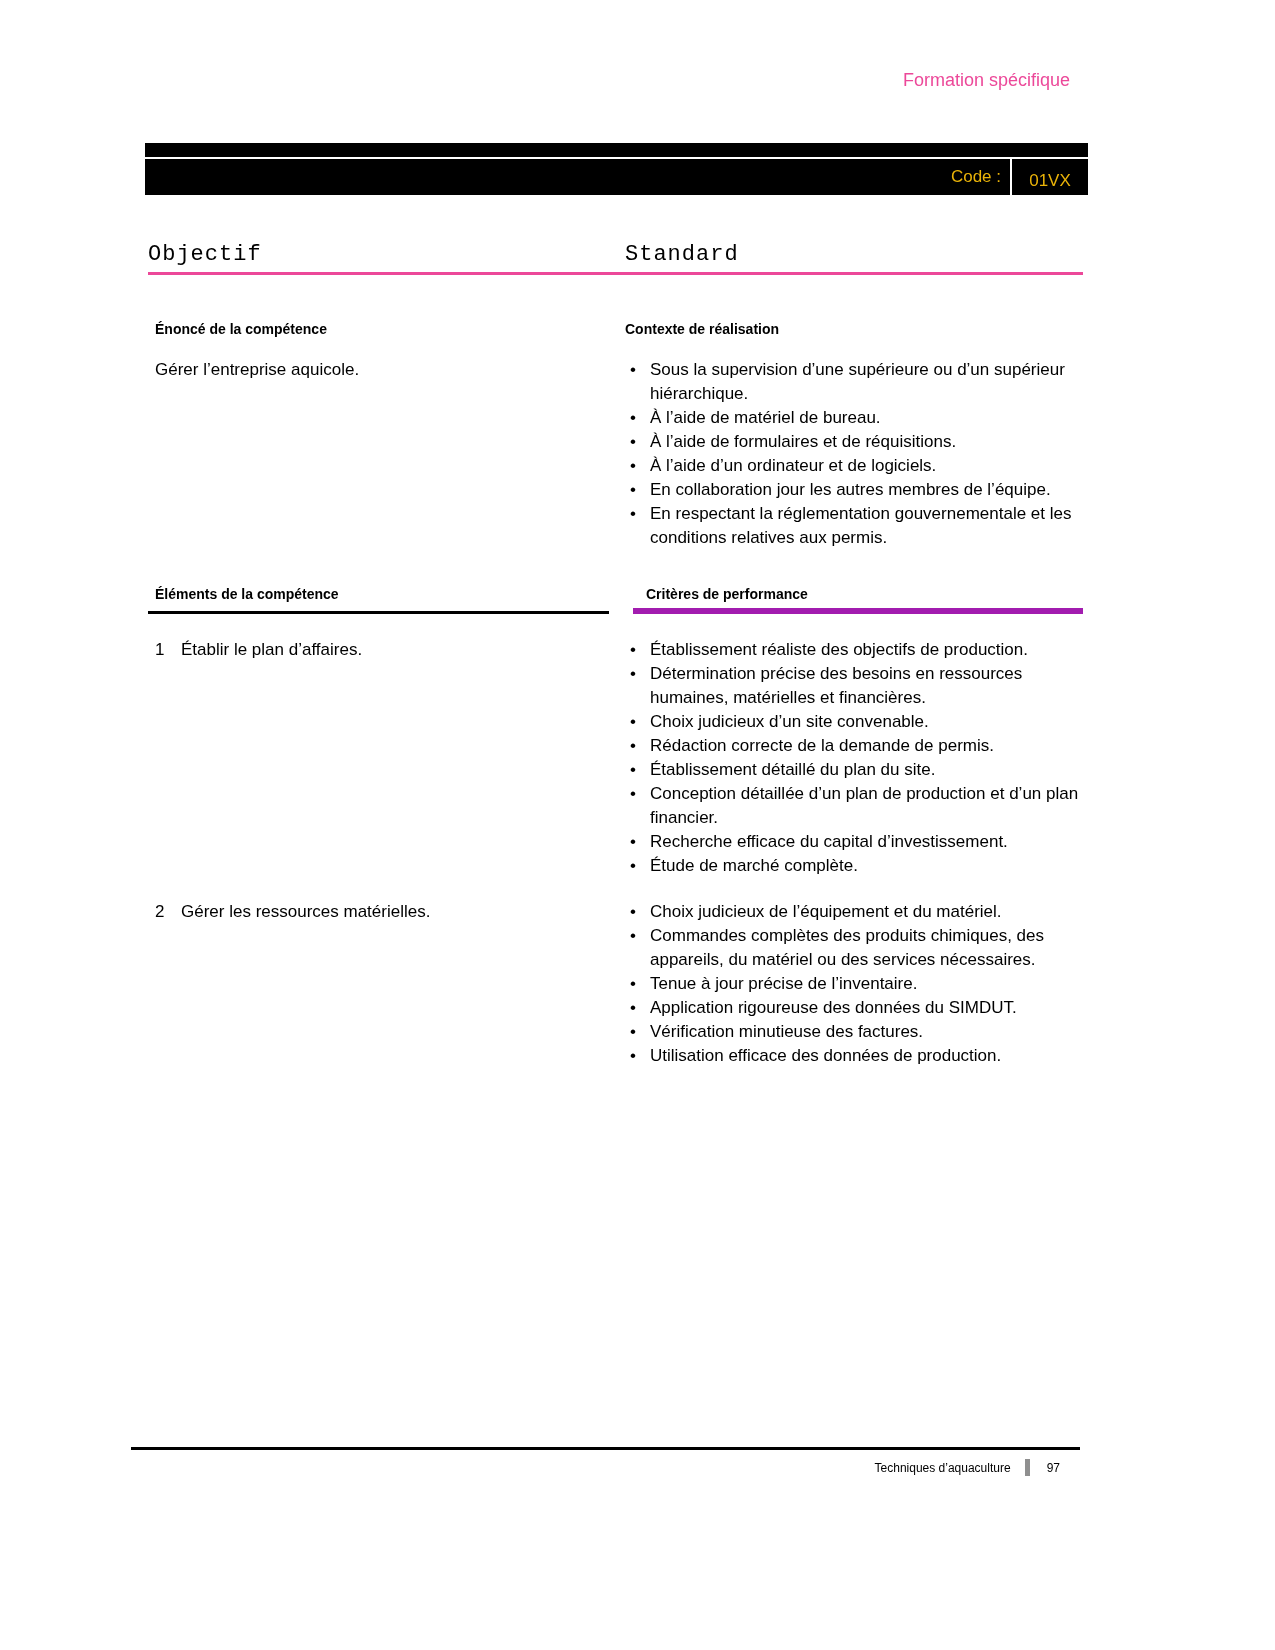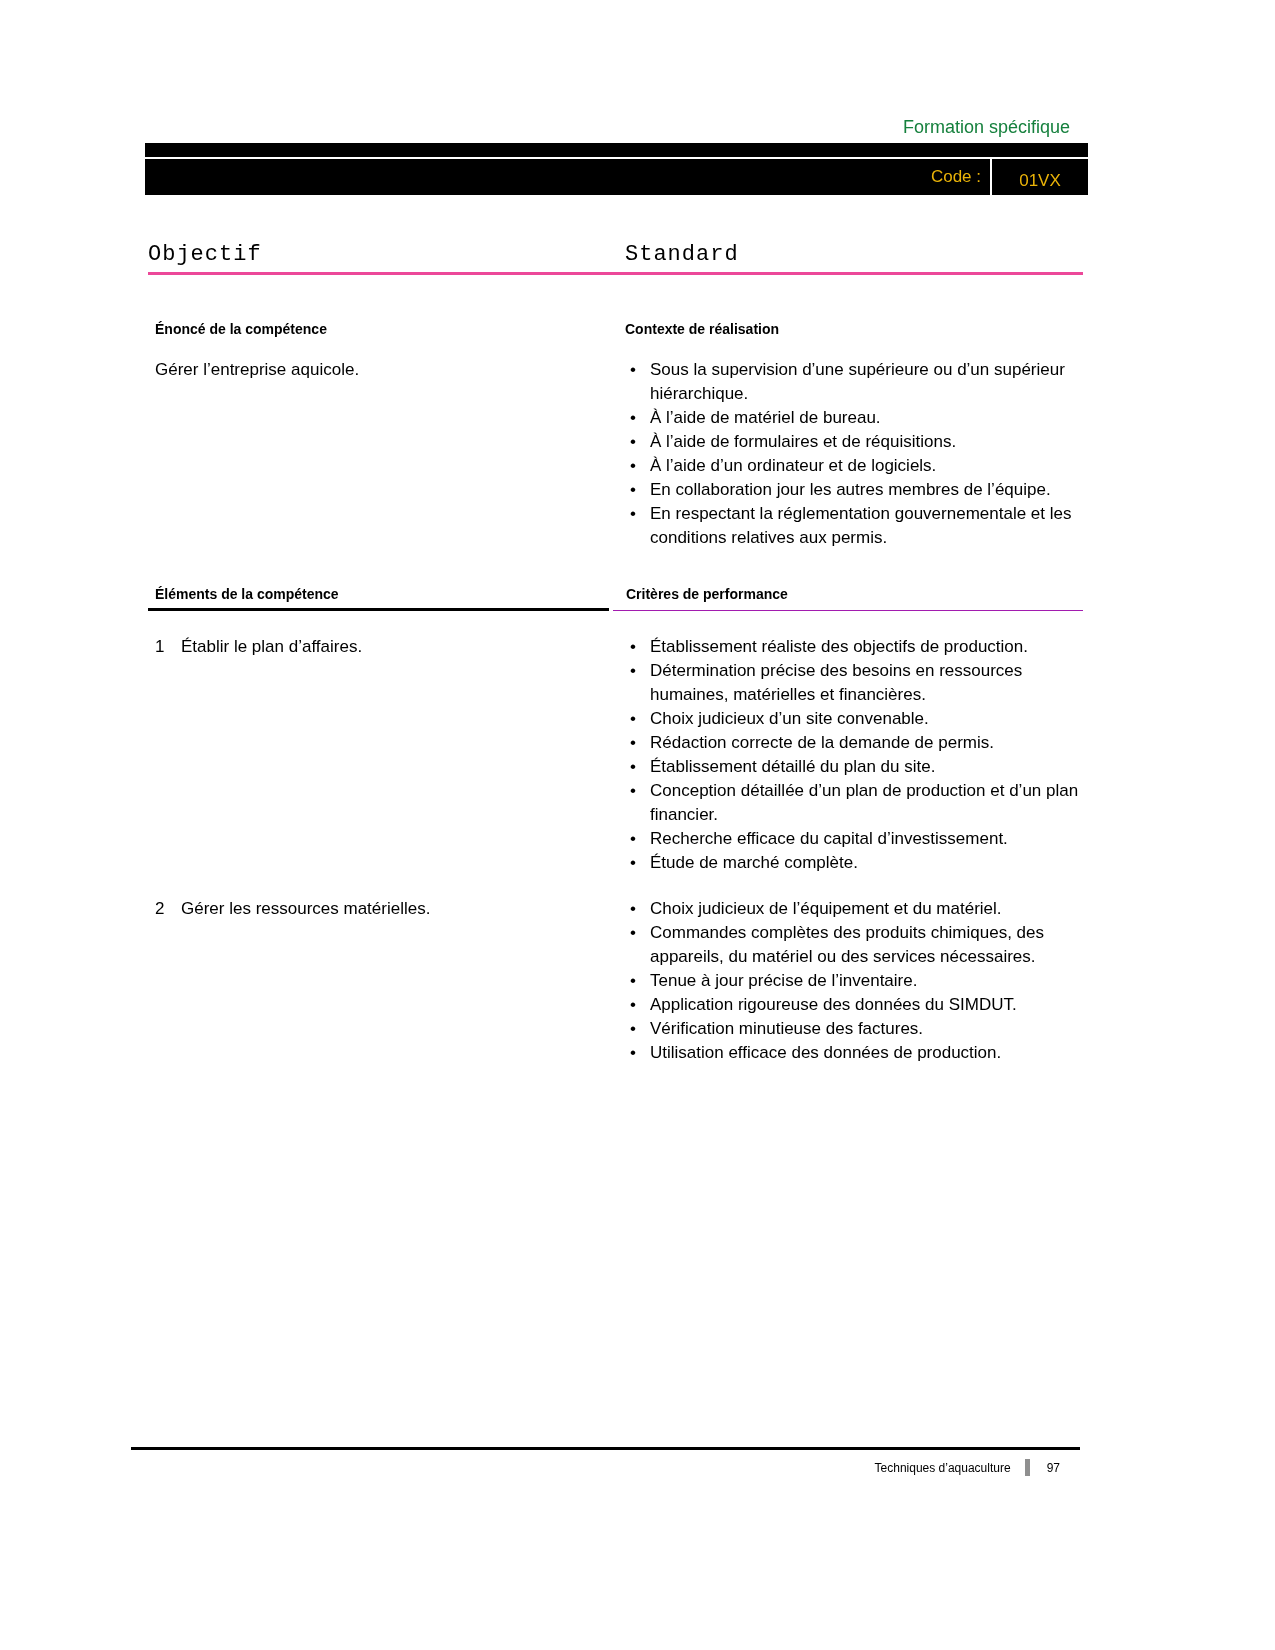--- a/index.html
+++ b/index.html
@@ -11,33 +11,33 @@
     background:#ffffff;
     font-family:"Liberation Sans", sans-serif;
     color:#000;
     overflow:hidden;
   }
 
   
   .doc-type {
     position:absolute; top:70px; left:148px; width:922px;
     text-align:right;
-    font-size:18px; color:#15803d;margin-top:47px;
+    font-size:18px; color:#ec4899;
   }
 
   
   .code-bar {
     position:absolute; top:143px; left:145px; width:943px;
     background:#000; color:#eab308;
   }
   .code-bar .bar-top { height:16px; border-bottom:2px solid #fff; }
   .code-bar .bar-bottom { display:flex; align-items:center; height:36px; }
   .code-label { margin-left:auto; font-size:17px; padding-right:9px; }
   .code-divider { width:2px; align-self:stretch; background:#fff; }
-  .code-value { width:96px; text-align:center; font-size:17px;margin-top:8px; }
+  .code-value { width:76px; text-align:center; font-size:17px;margin-top:8px; }
 
   
   .content { position:absolute; top:242px; left:148px; width:935px; }
 
   .obj-std-row {
     display:flex;
     font-family:"Liberation Mono", "DejaVu Sans Mono", monospace;
     font-size:22px; line-height:25px; letter-spacing:1px;
     padding-bottom:5px;
     border-bottom:3px solid #ec4899;
@@ -59,30 +59,30 @@
   ul.bullets li {
     position:relative;
     padding-left:25px;
     font-size:17px; line-height:24px;
   }
   ul.bullets li::before {
     content:"\2022";
     position:absolute; left:5px; top:0;
   }
 
-  .elements-header { display:flex; margin-top:32px; }
+  .elements-header { display:flex; margin-top:32px;gap:20px; }
   .elements-header .hdr-left {
     width:461px; margin-right:4px;
     padding-left:7px; padding-bottom:2px;
     border-bottom:3px solid #000;
   }
   .elements-header .hdr-right {
     flex:1;
     padding-left:13px; padding-bottom:2px;
-    border-bottom:1px solid #a21caf;
+    border-bottom:6px solid #a21caf;
   }
 
   .item-row { display:flex; }
   .item-row.first  { margin-top:24px; }
   .item-row.second { margin-top:22px; }
   .item-left { width:477px; padding-left:7px; padding-right:34px; display:flex; }
   .item-number { width:26px; flex:none; font-size:17px; line-height:24px; }
   .item-label  { font-size:17px; line-height:24px; }
   .item-right { width:458px; }
 

